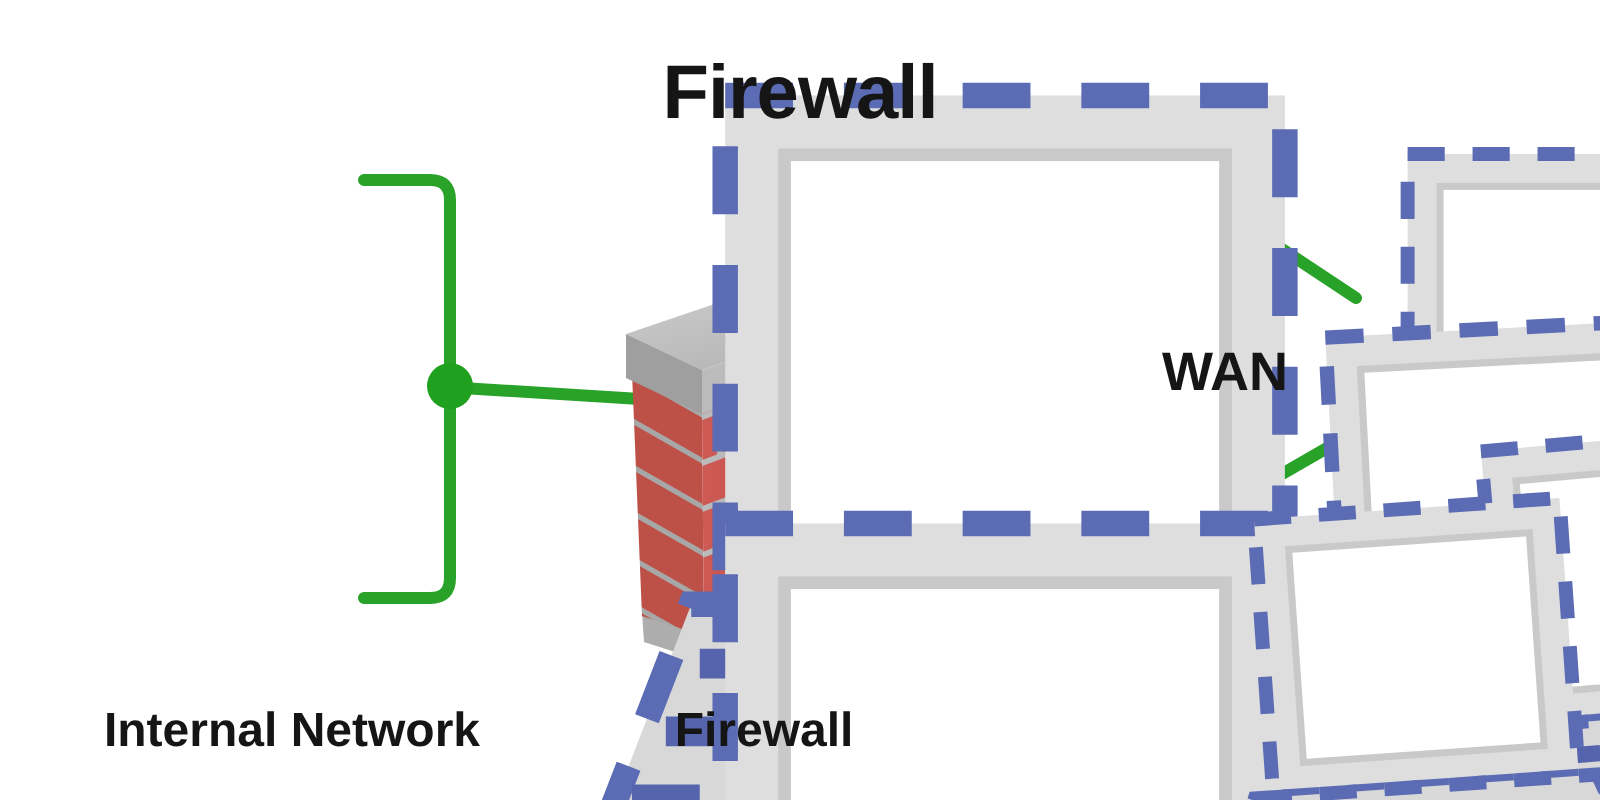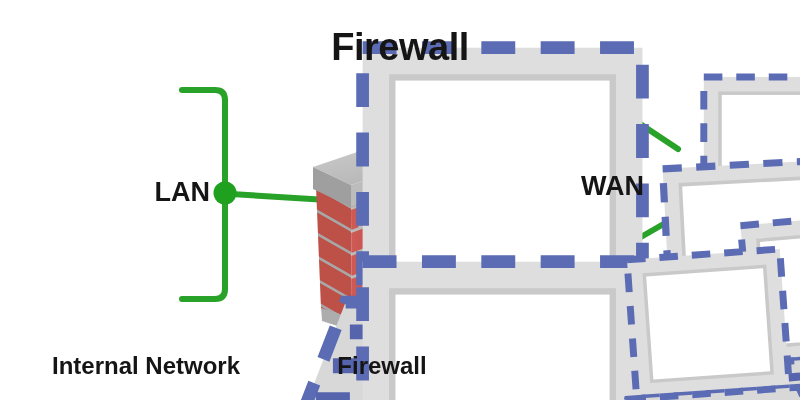--- a/index.html
+++ b/index.html
@@ -97,17 +97,16 @@
     <use href="#laptop" transform="translate(553,70) scale(0.58)"></use>
     <use href="#laptop" transform="translate(508,168) scale(0.6) rotate(-3 55 50)"></use>
     <use href="#laptop" transform="translate(663,143) scale(0.6) rotate(2 55 50)"></use>
     <use href="#laptop" transform="translate(592,229) scale(0.58) rotate(-5 55 50)"></use>
     <use href="#laptop" transform="translate(478,261) scale(0.58) rotate(-4 55 50)"></use>
 
     <circle cx="225" cy="193" r="11.5" fill="#1fa01f"></circle>
   </svg>
 
   <div class="lbl title">Firewall</div>
-  <div class="lbl netlabel lan">LAN</div>
   <div class="lbl netlabel wan">WAN</div>
   <div class="lbl caption cap-internal">Internal Network</div>
   <div class="lbl caption cap-firewall">Firewall</div>
 </div>
 
 </body></html>

